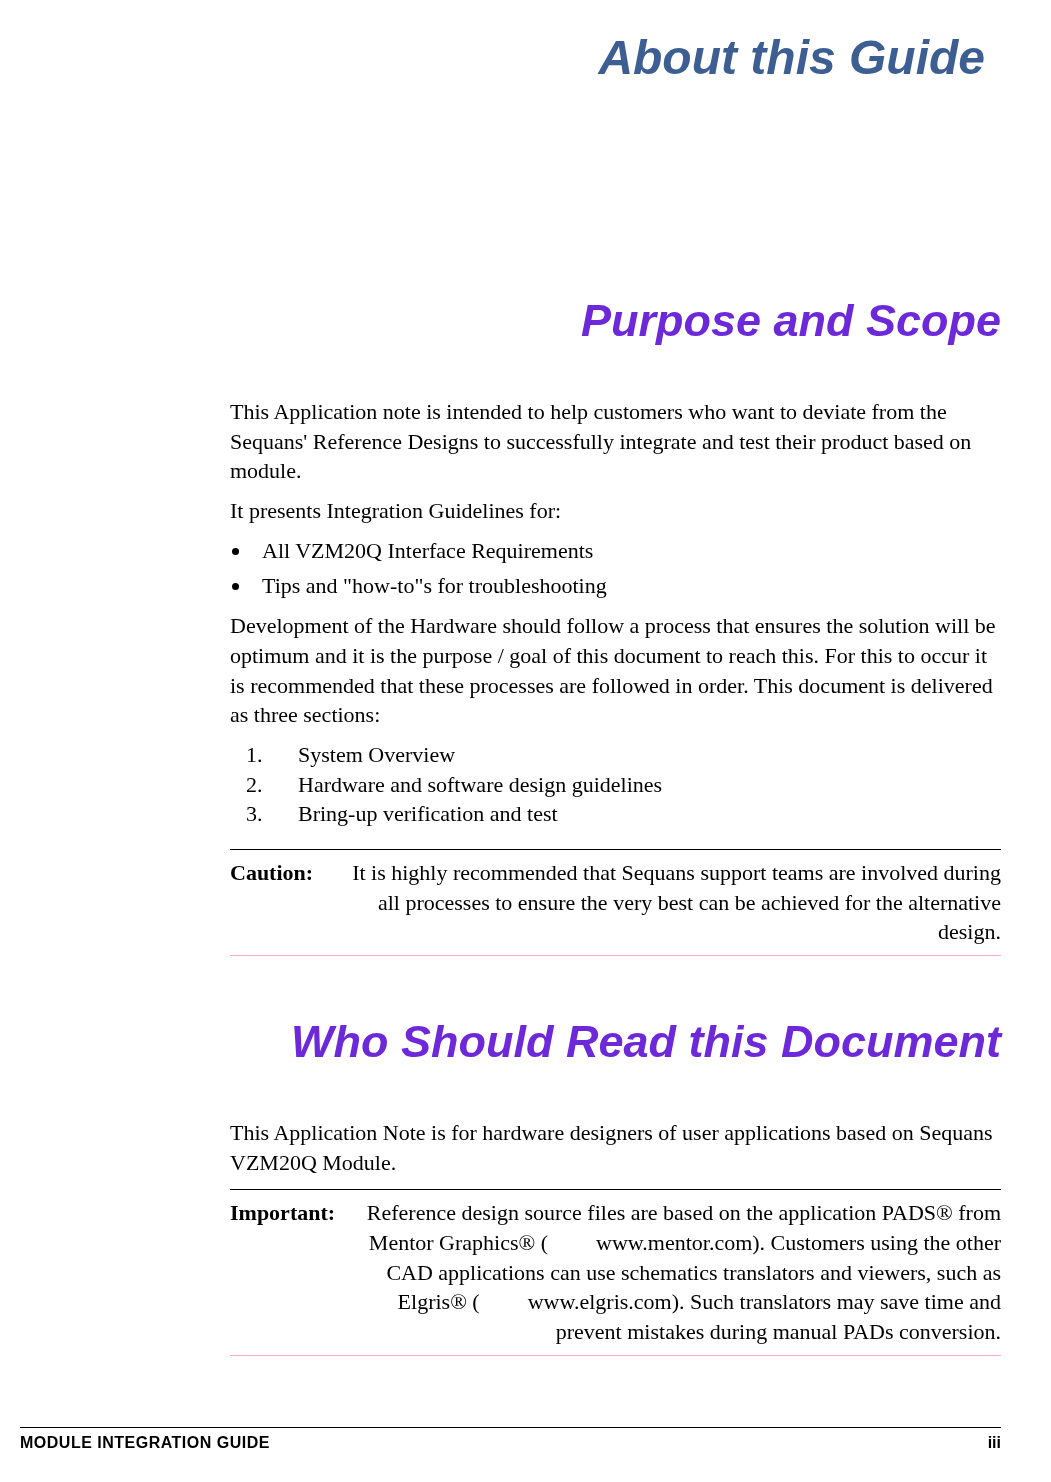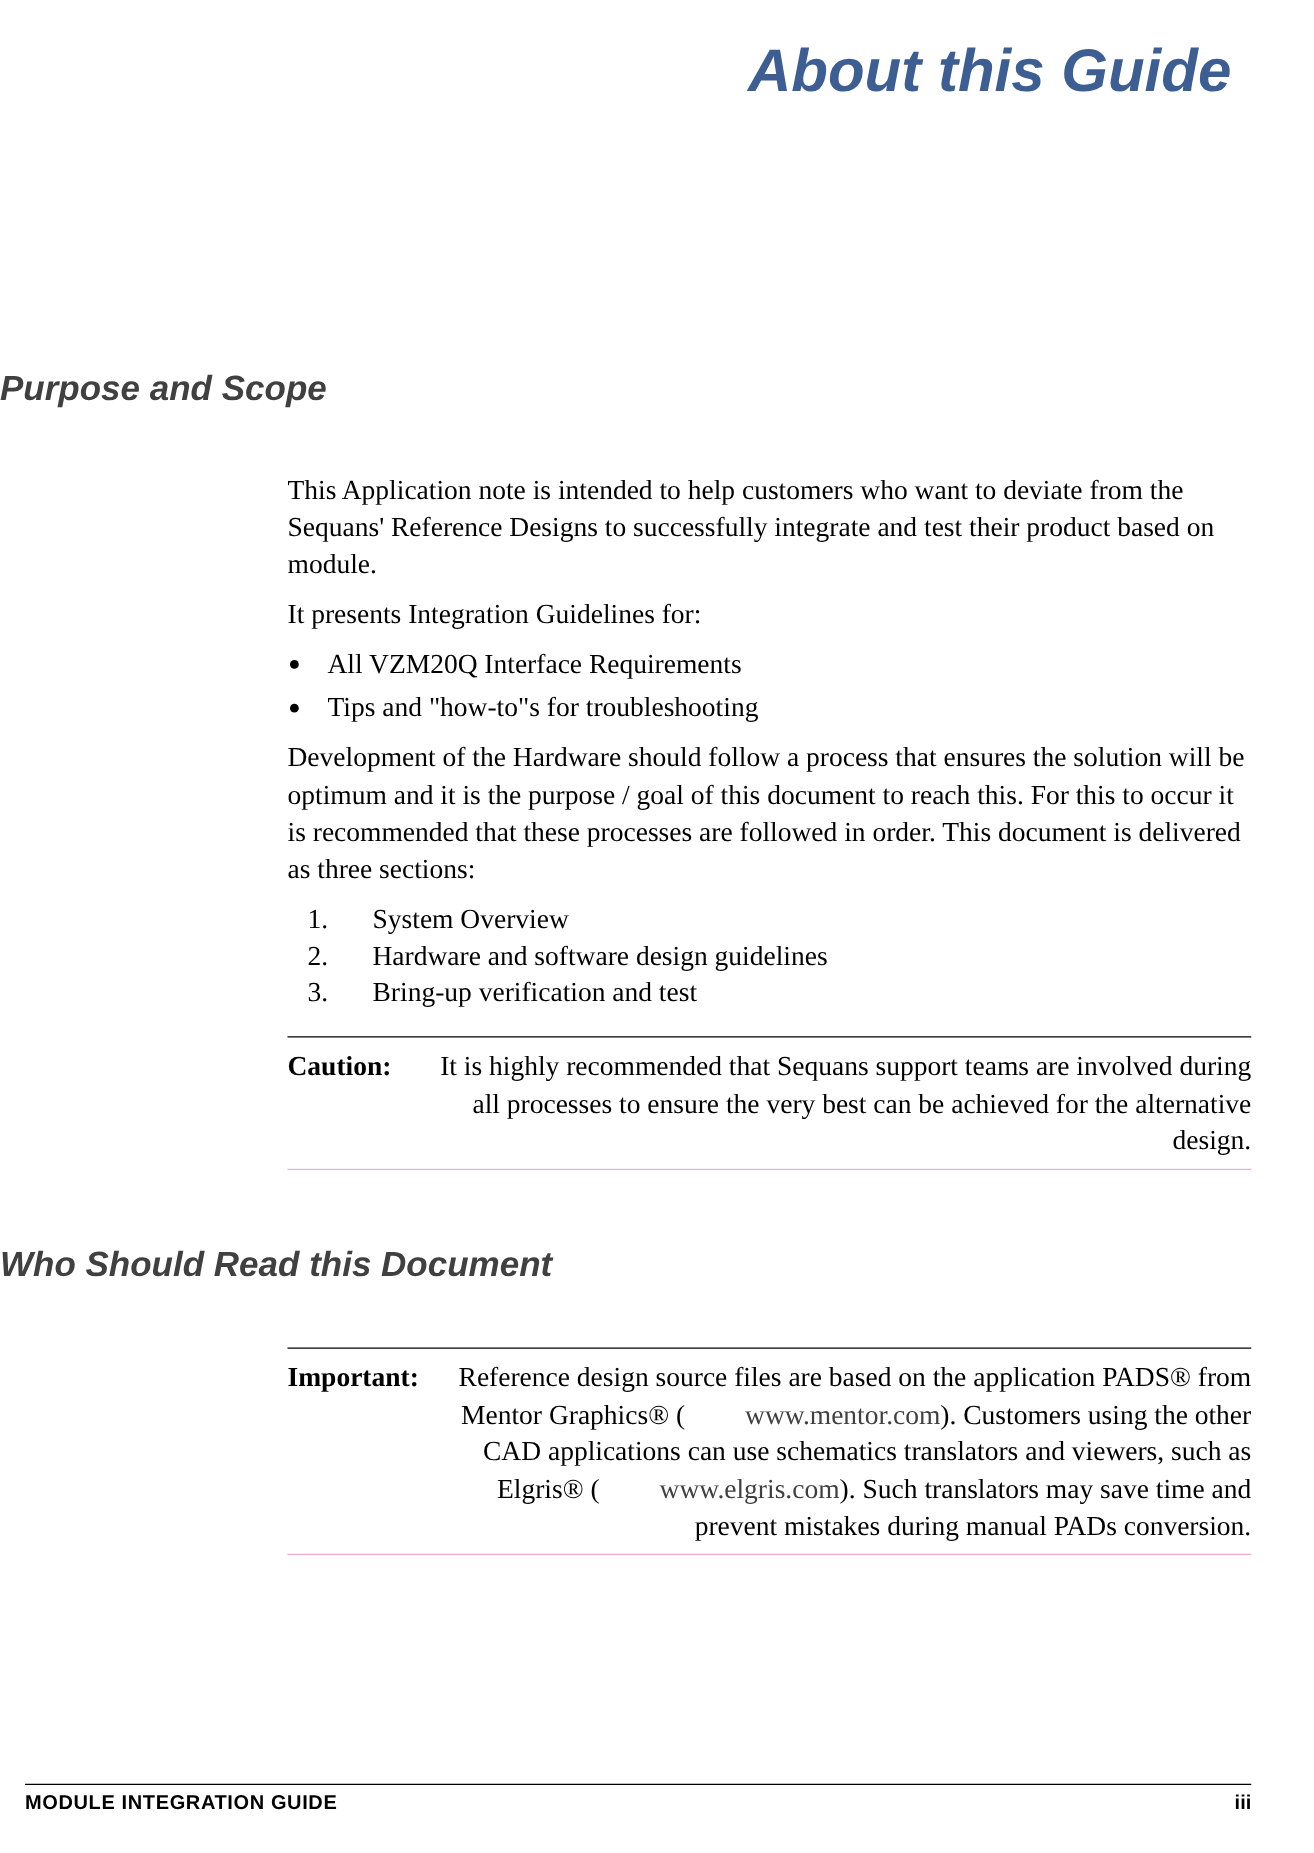--- a/index.html
+++ b/index.html
@@ -18,25 +18,26 @@
       font-weight: bold;
       font-style: italic;
       color: #3c5e92;
       text-align: right;
       margin-right: 16px;
       margin-top: 10px;
       margin-bottom: 210px;
     }
     .section-heading {
       font-family: 'Trebuchet MS', Verdana, sans-serif;
-      font-size: 28px;
+      font-size: 45px;
       font-weight: bold;
       font-style: italic;
-      color: #404040;
+      color: #6d28d9;
       margin-bottom: 50px;
+      text-align: right;
     }
     .body-block {
       margin-left: 230px;
       margin-right: 0;
       font-size: 22px;
       line-height: 1.35;
     }
     .body-block p { margin-bottom: 10px; }
     .bullet-list { margin: 10px 0 10px 22px; }
     .bullet-list li { list-style: disc; margin-bottom: 6px; padding-left: 10px; }
@@ -45,21 +46,21 @@
     .note-box {
       border-top: 1px solid #000;
       border-bottom: 1px solid #f9a8d4;
       padding: 8px 0;
       margin: 12px 0 40px 0;
     }
     .note-row { display: flex; align-items: flex-start; }
     .note-label { font-weight: bold; min-width: 120px; }
     .note-text { flex: 1; text-align: right; }
     .second-section { margin-top: 60px; }
-    .link { color: #404040; margin-left: 48px; }
+    .link { color: #000000; margin-left: 48px; }
     .footer {
       position: absolute;
       bottom: 30px;
       left: 20px;
       right: 50px;
       border-top: 1px solid #000;
       padding-top: 6px;
     }
     .footer-row {
       display: flex;
@@ -97,20 +98,21 @@
     <div class="note-row">
       <div class="note-label">Caution:</div>
       <div class="note-text">It is highly recommended that Sequans support teams are involved during all processes to ensure the very best can be achieved for the alternative design.</div>
     </div>
   </div>
 </div>
 
 <h2 class="section-heading second-section">Who Should Read this Document</h2>
 
 <div class="body-block">
+  <p>This Application Note is for hardware designers of user applications based on Sequans VZM20Q Module.</p>
   <div class="note-box">
     <div class="note-row">
       <div class="note-label">Important:</div>
       <div class="note-text">
         <span>Reference design source files are based on the application PADS® from Mentor Graphics® (</span><span class="link">www.mentor.com</span><span>). Customers using the other CAD applications can use schematics translators and viewers, such as Elgris® (</span><span class="link">www.elgris.com</span><span>). Such translators may save time and prevent mistakes during manual PADs conversion.</span>
       </div>
     </div>
   </div>
 </div>
 

